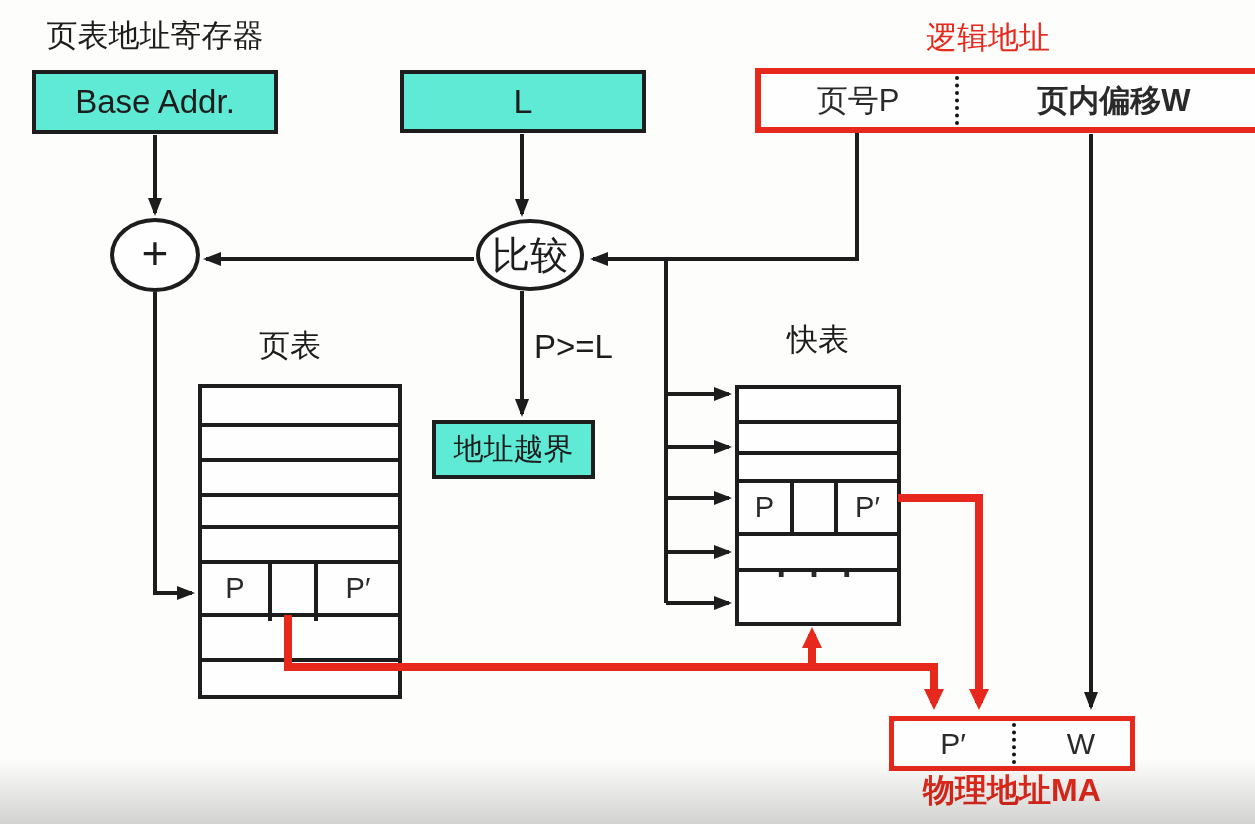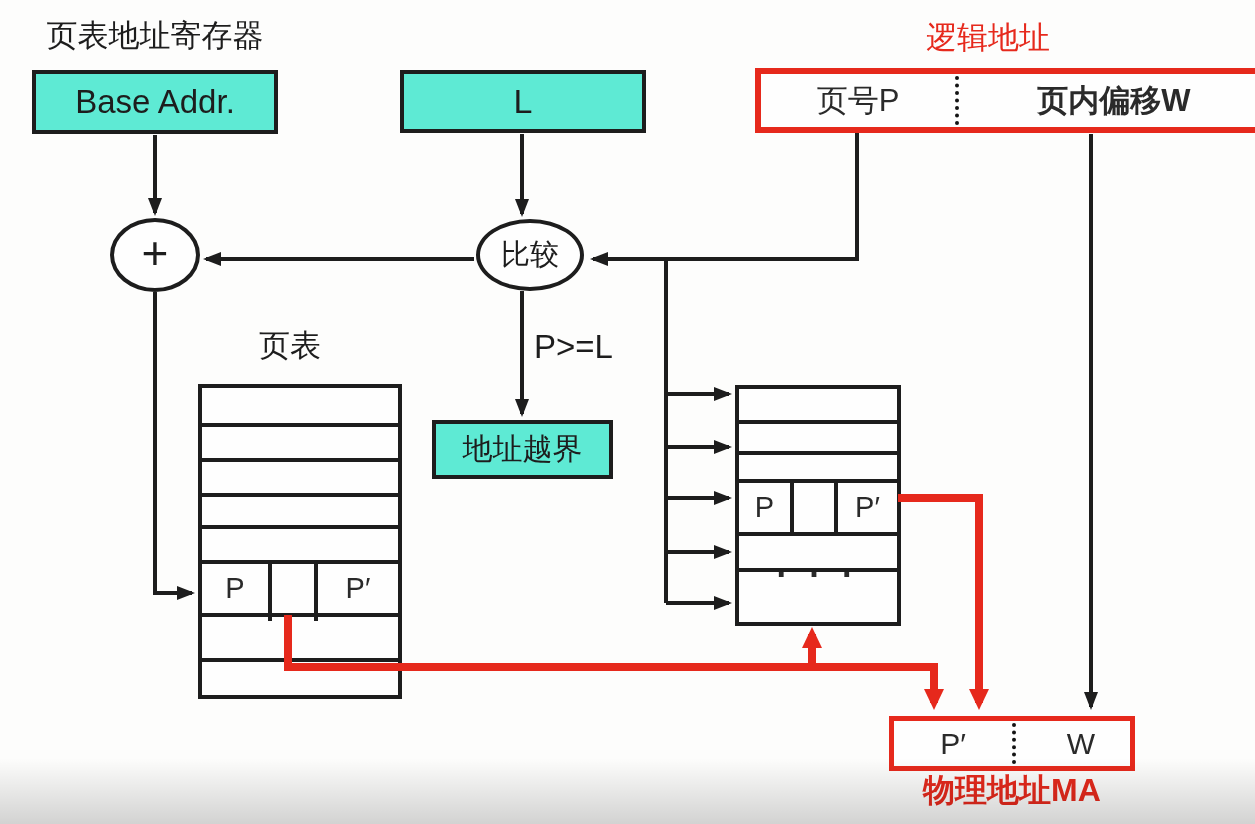--- a/index.html
+++ b/index.html
@@ -68,41 +68,42 @@
   <div class="rect-box" style="left:32px; top:70px; width:246px; height:64px; font-size:33px;">Base Addr.</div>
   <div class="rect-box" style="left:400px; top:70px; width:246px; height:63px; font-size:34px;">L</div>
 
   <div class="red-box" style="left:755px; top:68px; width:520px; height:65px;">
     <div class="cell" style="width:194px;">页号P</div>
     <div class="dotted-div"></div>
     <div class="cell" style="flex:1;font-weight:bold;">页内偏移W</div>
   </div>
 
   <div class="ellipse-node" style="left:110px; top:218px; width:90px; height:74px; font-size:46px; padding-bottom:4px;">+</div>
-  <div class="ellipse-node" style="left:476px; top:219px; width:108px; height:72px; font-size:29px;text-align:center;">比较</div>
+  <div class="ellipse-node" style="left:476px; top:219px; width:108px; height:72px; font-size:38px;text-align:center;">比较</div>
 
   <div class="lbl" style="left:534px; top:328px; font-size:33px; text-align:center;">P&gt;=L</div>
 
-  <div class="rect-box" style="left:432px; top:420px; width:181px; height:59px; font-size:30px;">地址越界</div>
+  <div class="rect-box" style="left:432px; top:420px; width:163px; height:59px; font-size:30px;">地址越界</div>
 
   <div class="lbl" style="left:188px; top:328px; width:204px; font-size:31px;">页表</div>
   <div class="table-box" style="left:198px; top:384px; width:204px; height:315px;">
     <div class="hline" style="top:35px;"></div>
     <div class="hline" style="top:70px;"></div>
     <div class="hline" style="top:105px;"></div>
     <div class="hline" style="top:137px;"></div>
     <div class="hline" style="top:172px;"></div>
     <div class="hline" style="top:225px;"></div>
     <div class="hline" style="top:270px;"></div>
     <div class="vline" style="left:66px;  top:172px; height:61px;"></div>
     <div class="vline" style="left:112px; top:172px; height:61px;"></div>
     <div class="cell-text" style="left:0;   top:176px; width:66px; height:49px;">P</div>
     <div class="cell-text" style="left:116px; top:176px; width:80px; height:49px;">P′</div>
   </div>
 
+  <div class="lbl" style="left:735px; top:322px; width:166px; font-size:31px;">快表</div>
   <div class="table-box" style="left:735px; top:385px; width:166px; height:241px;">
     <div class="hline" style="top:31px;"></div>
     <div class="hline" style="top:62px;"></div>
     <div class="hline" style="top:90px;"></div>
     <div class="hline" style="top:143px;"></div>
     <div class="hline" style="top:179px;"></div>
     <div class="vline" style="left:51px; top:90px; height:57px;"></div>
     <div class="vline" style="left:95px; top:90px; height:57px;"></div>
     <div class="cell-text" style="left:0;  top:94px; width:51px; height:49px;">P</div>
     <div class="cell-text" style="left:99px; top:94px; width:59px; height:49px;">P′</div>

